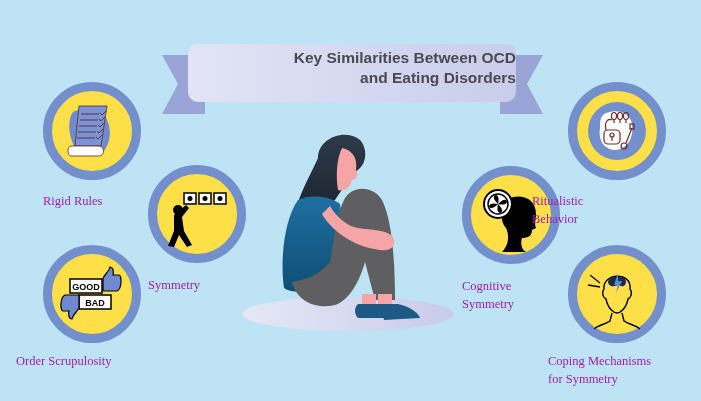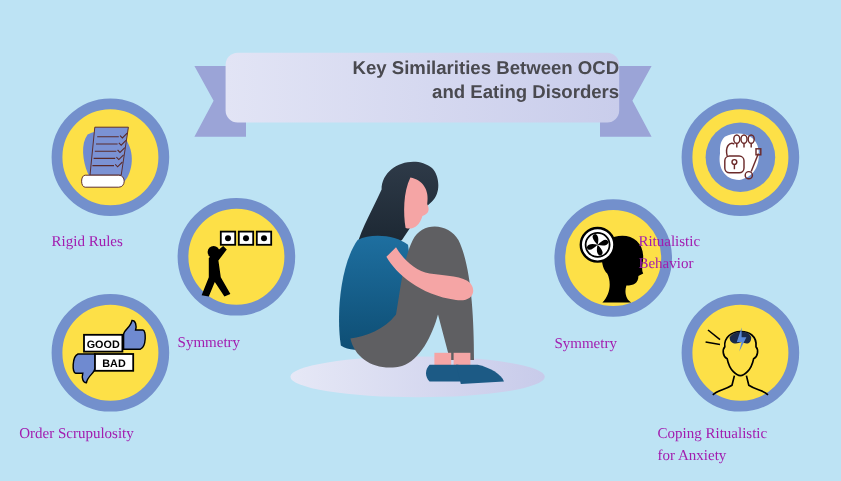--- a/index.html
+++ b/index.html
@@ -131,20 +131,21 @@
     <circle cx="36" cy="38" r="10" fill="#fff" stroke="#000" stroke-width="1.5"></circle>
     <g fill="#000">
       <path d="M36,38 C32,34 30,30 34,29 C37,30 37,34 36,38 Z"></path>
       <path d="M36,38 C40,34 44,32 45,36 C44,39 40,39 36,38 Z"></path>
       <path d="M36,38 C40,42 42,46 38,47 C35,46 35,42 36,38 Z"></path>
       <path d="M36,38 C32,42 28,44 27,40 C28,37 32,37 36,38 Z"></path>
     </g>
   </svg>
 </div>
 <div class="label" style="left:462px; top:277px; width:98px;">
+  <div>Cognitive</div>
   <div>Symmetry</div>
 </div>
 
 <div class="circle" style="left:568px; top:82px;">
   <svg viewBox="0 0 98 98">
     <circle cx="49" cy="49" r="29" fill="#7390cc"></circle>
     <path d="M36,32 C48,26 62,30 64,42 C66,56 60,66 48,68 C36,68 30,58 32,46 C32,40 32,36 36,32 Z" fill="#ffffff"></path>
     <g fill="none" stroke="#6b2a2a" stroke-width="1.2">
       <path d="M38,48 C36,40 40,36 44,38"></path>
       <rect x="36" y="48" width="16" height="14" rx="4"></rect>
@@ -176,15 +177,15 @@
     </g>
     <path d="M40,36 C44,30 56,30 58,36 C58,42 54,42 50,40 C46,42 40,42 40,36 Z" fill="#1a2a4a"></path>
     <path d="M50,28 L46,40 L50,40 L48,48 L54,36 L50,36 Z" fill="#5b8ad8"></path>
     <g stroke="#000" stroke-width="1.3">
       <line x1="22" y1="30" x2="32" y2="38"></line>
         <line x1="20" y1="40" x2="32" y2="42"></line>
     </g>
   </svg>
 </div>
 <div class="label" style="left:548px; top:352px; width:140px;">
-  <div>Coping Ritualistic</div>
-  <div>for Anxiety</div>
+  <div>Coping Mechanisms</div>
+  <div>for Symmetry</div>
 </div>
 
 </body></html>

